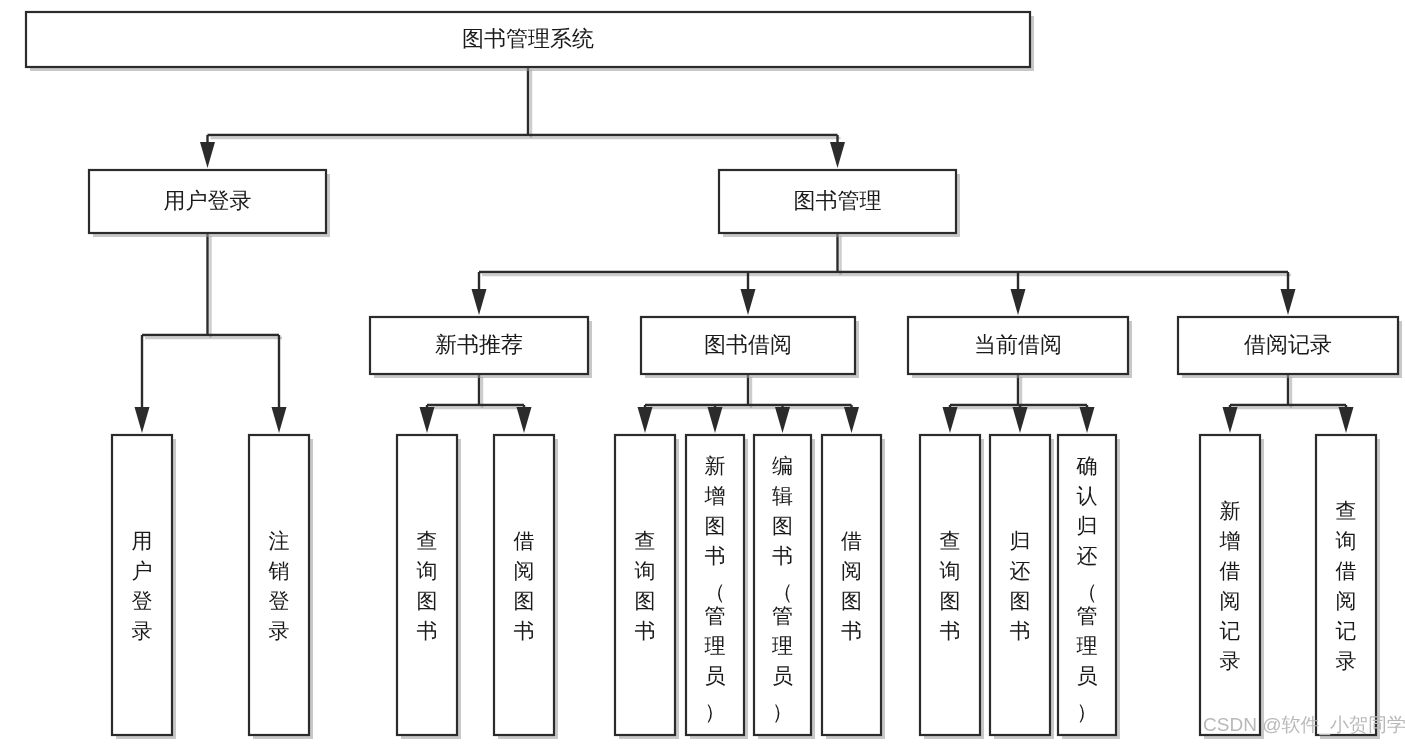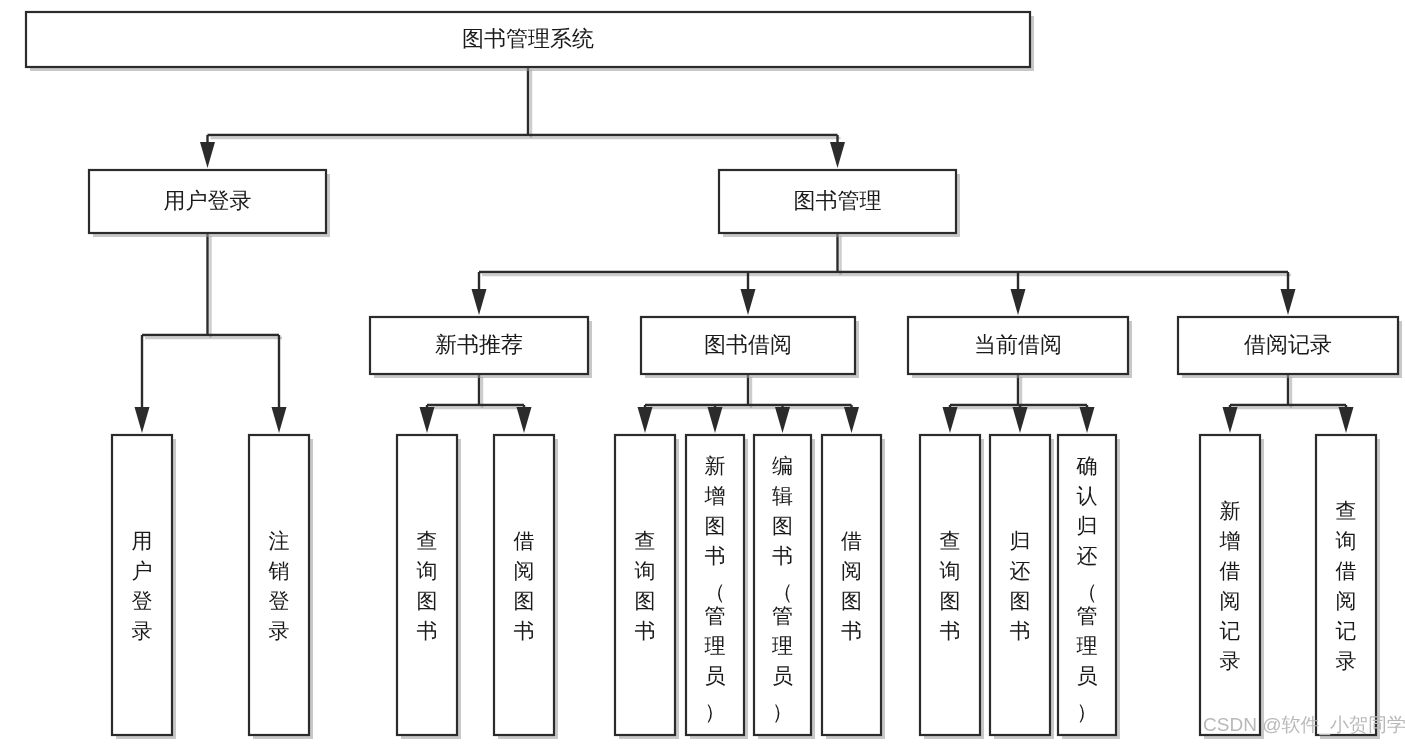--- a/index.html
+++ b/index.html
@@ -11,24 +11,23 @@
   body {
     width: 1405px;
     height: 747px;
     font-family: "Liberation Sans", "DejaVu Sans", sans-serif;
     overflow: hidden;
     position: relative;
   }
   #diagram-root {
     position: absolute;
     top: 0;
-    left: 0;
+    left: 8px;
     width: 1171px;
     height: 747px;
-    padding-left: 8px;
   }
   svg#flowchart {
     display: block;
     width: 1405px;
     height: 747px;
   }
   .node-box {
     fill: #ffffff;
     stroke: #2b2b2b;
     stroke-width: 2.2;

